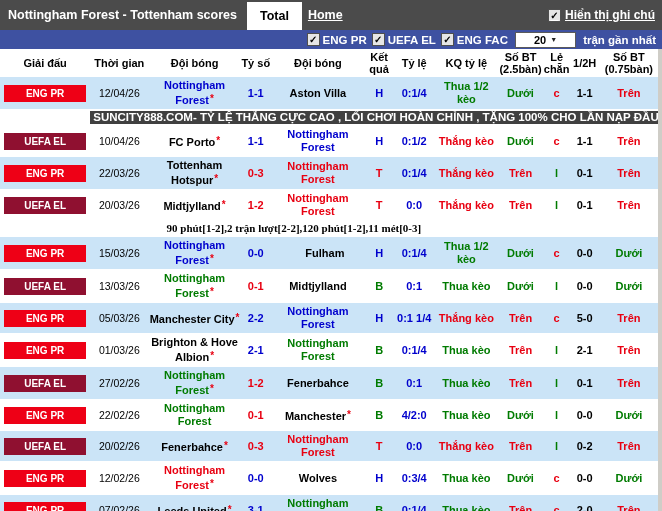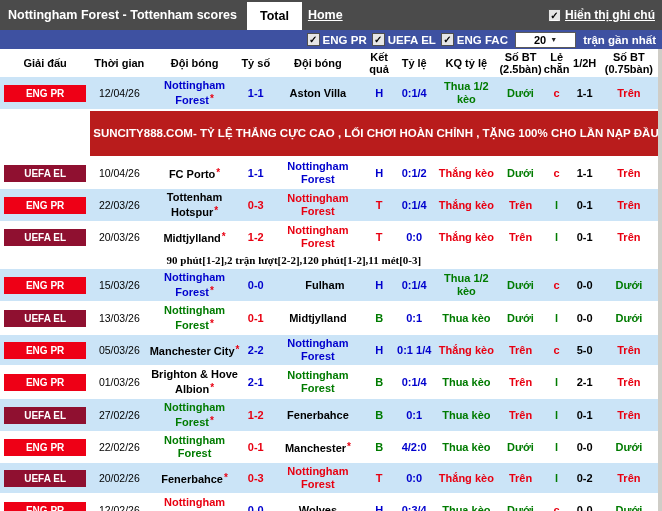--- a/index.html
+++ b/index.html
@@ -26,21 +26,21 @@
   td{font-size:11px;text-align:center;vertical-align:middle;padding:2px 1px;line-height:13px;border-bottom:1px solid #fff;font-weight:bold;overflow:hidden;}
   tr.rb td{background:#cbe4f7;}
   tr.rw td{background:#ffffff;}
   td.date{font-weight:normal;font-size:10.5px;color:#000;}
   .badge{display:block;margin:0 3px;padding:2px 0;color:#fff;font-size:10px;font-weight:bold;text-align:center;letter-spacing:0;}
   .star{color:#e80011;font-size:10px;vertical-align:2px;margin-left:1px;}
   td.odds{color:#0000cd;}
   td.h12{color:#000;}
   tr.noterow td{background:#fff;font-weight:bold;font-size:11px;color:#000;padding:1px 0;font-family:Liberation Serif, serif;}
   tr.bannerrow td{background:#fff;padding:1px 0;}
-  .banner{display:inline-block;background:#b91c1c;color:#fff;font-weight:bold;font-size:11.5px;padding:16px 3px;white-space:nowrap;}
+  .banner{display:inline-block;background:#404040;color:#fff;font-weight:bold;font-size:11.5px;padding:0 3px;white-space:nowrap;}
 </style>
 </head>
 <body>
 
 <div class="app">
 
   <div class="topbar">
     <span class="title">Nottingham Forest - Tottenham scores</span>
     <div class="tabs">
       <span class="tab active">Total</span>

